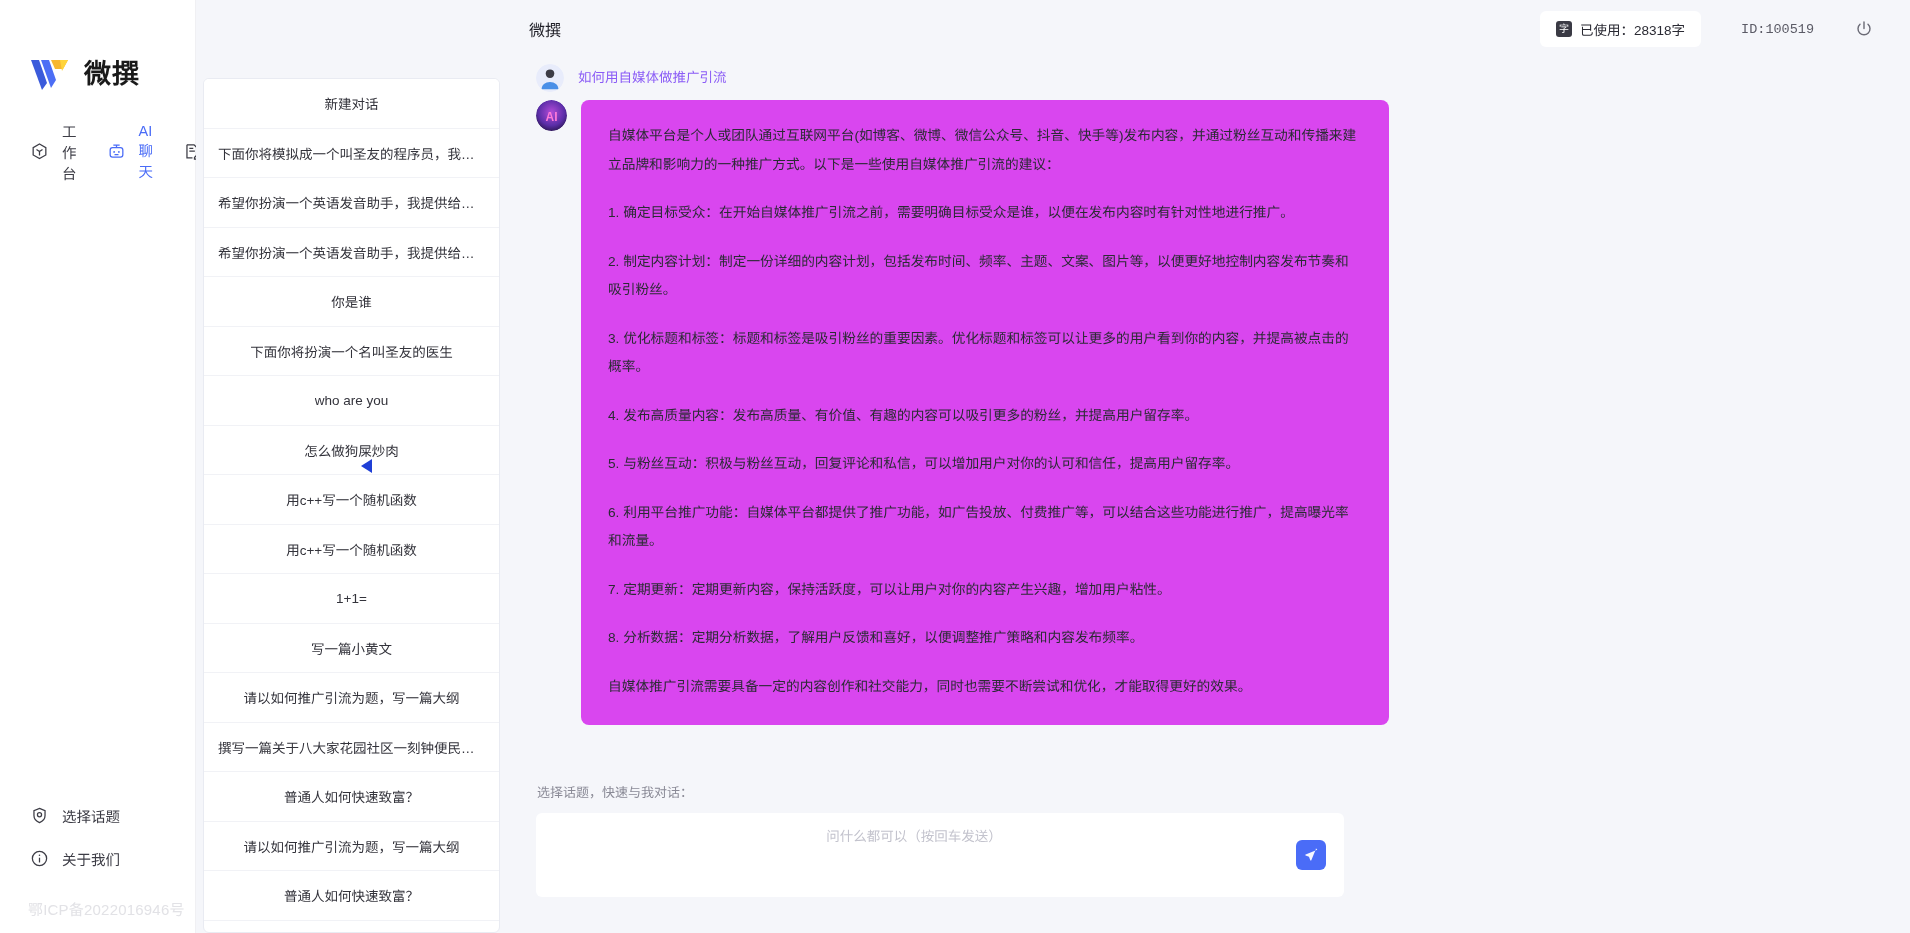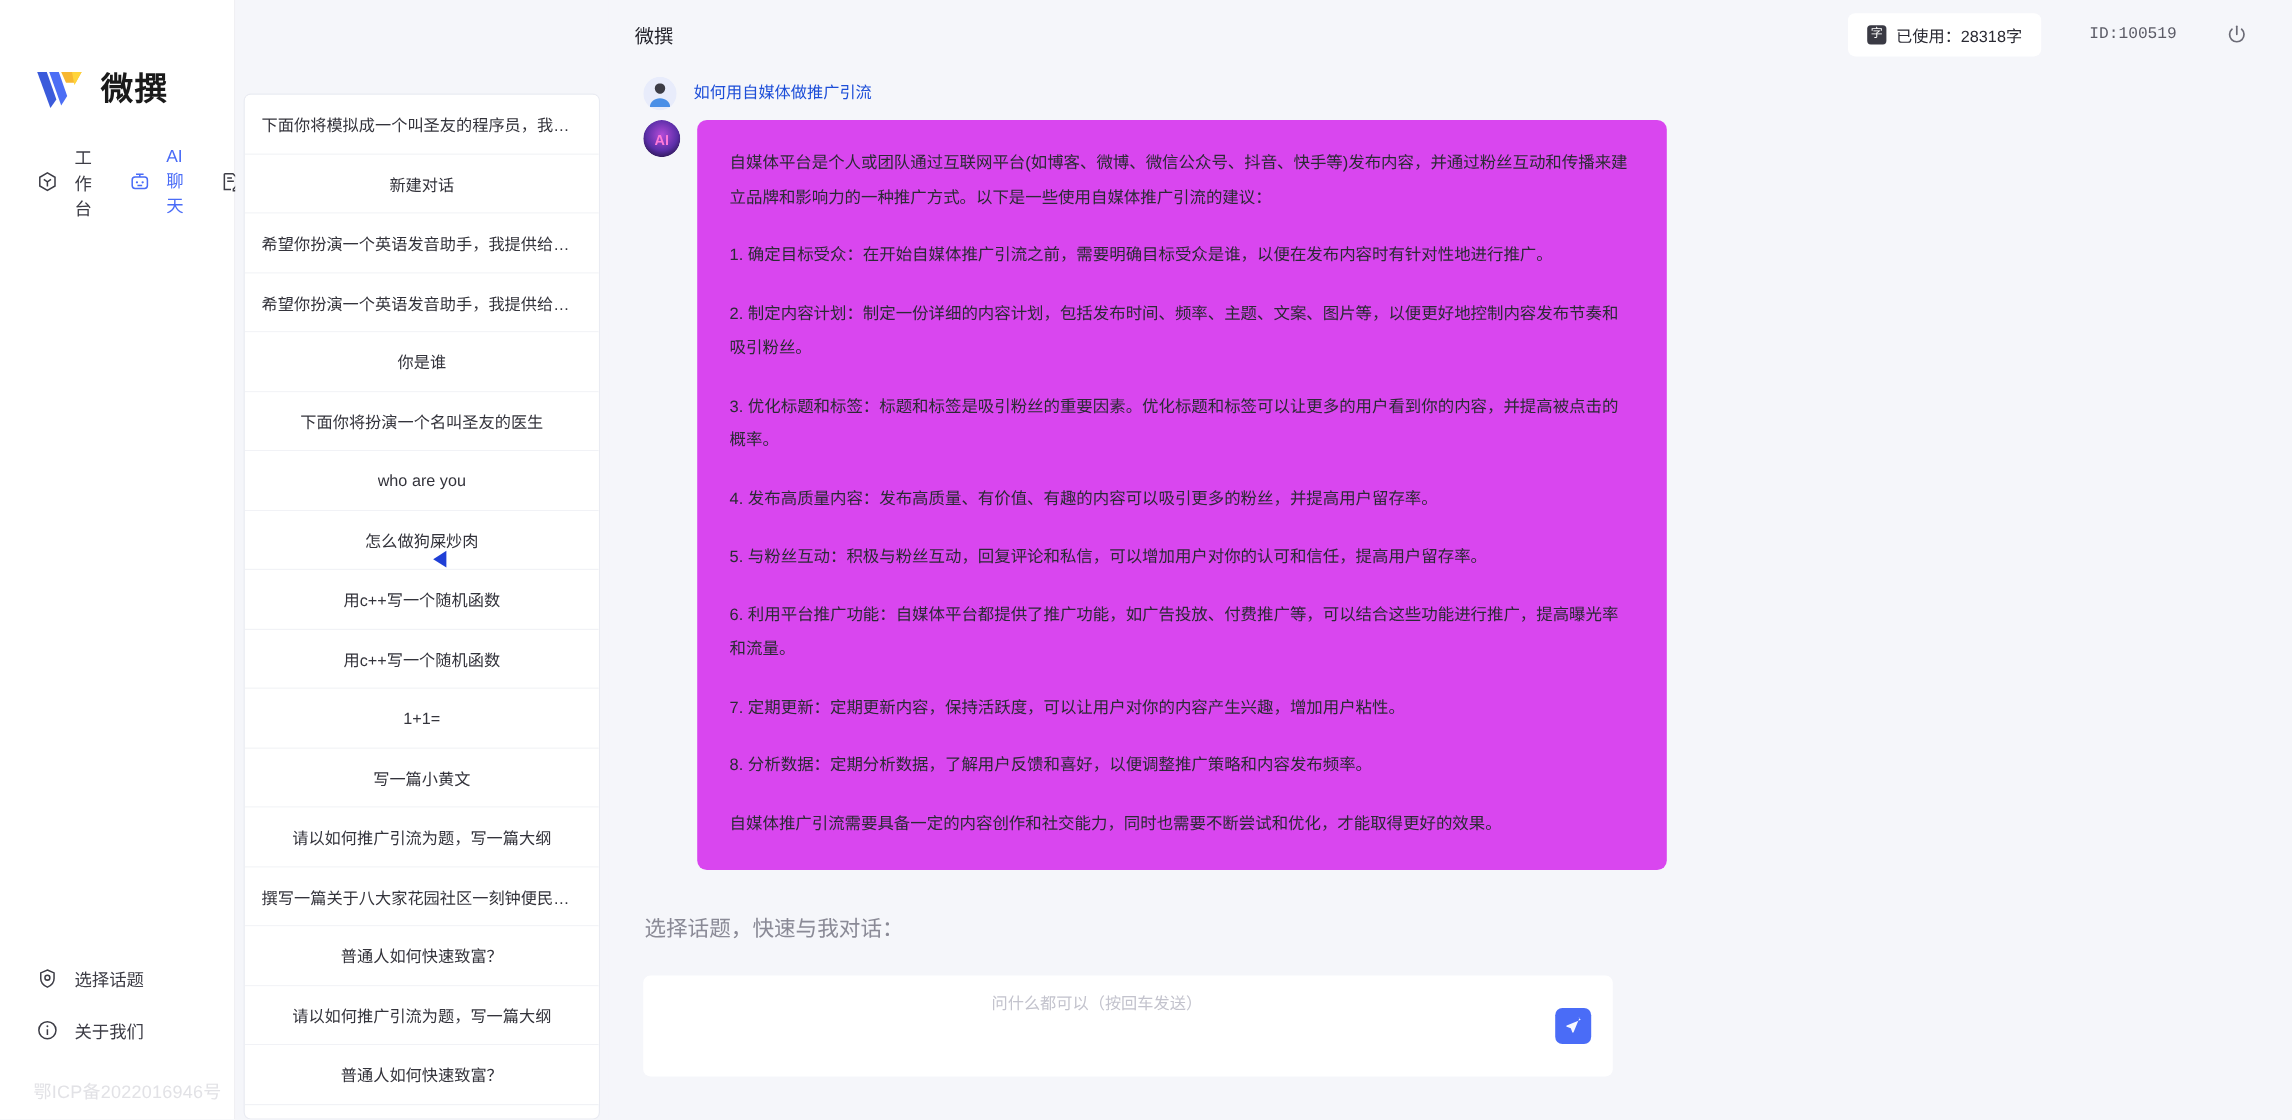--- a/index.html
+++ b/index.html
@@ -200,44 +200,44 @@
   .avatar {
     width: 28px; height: 28px;
     flex: 0 0 28px;
     border-radius: 50%;
     overflow: hidden;
     display: block;
   }
   .avatar.ai { width: 31px; height: 31px; flex: 0 0 31px; }
   .user-text {
     font-size: 13.5px;
-    color: #1d4ed8;
+    color: #8b5cf6;
     line-height: 28px;
   }
   .ai-bubble {
     background: #d946ef;
     border-radius: 8px;
     padding: 22px 27px 24px 27px;
     width: 808px;
     color: #2b2b34;
     font-size: 13.7px;
     line-height: 28.5px;
   }
   .ai-bubble p { margin: 0 0 20px 0; }
   .ai-bubble p:last-child { margin-bottom: 0; }
 
   
   .composer {
     flex: 0 0 auto;
     padding: 0 0 36px 29px;
   }
   .topic-hint {
-    font-size: 18px;
+    font-size: 13px;
     color: #8a8a96;
-    margin-bottom: 28px;
+    margin-bottom: 12px;
     padding-left: 1px;
   }
   .input-box {
     width: 808px;
     height: 84px;
     background: #ffffff;
     border-radius: 6px;
     position: relative;
     padding: 14px 70px 14px 18px;
   }
@@ -340,26 +340,26 @@
       <span>关于我们</span>
     </a>
 
     <div class="icp">鄂ICP备2022016946号</div>
   </div>
 </aside>
 
 <section class="convo-wrap">
   <div class="convo-panel">
     <div class="convo-list">
-      <div class="convo-item">
-          <span>下面你将模拟成一个叫圣友的程序员，我说...</span>
-        </div>
       <div class="convo-item new-chat">
         <span>新建对话</span>
       </div>
+      <div class="convo-item">
+          <span>下面你将模拟成一个叫圣友的程序员，我说...</span>
+        </div>
       <div class="convo-item">
           <span>希望你扮演一个英语发音助手，我提供给你...</span>
         </div>
       <div class="convo-item">
           <span>希望你扮演一个英语发音助手，我提供给你...</span>
         </div>
       <div class="convo-item">
           <span>你是谁</span>
         </div>
       <div class="convo-item">

